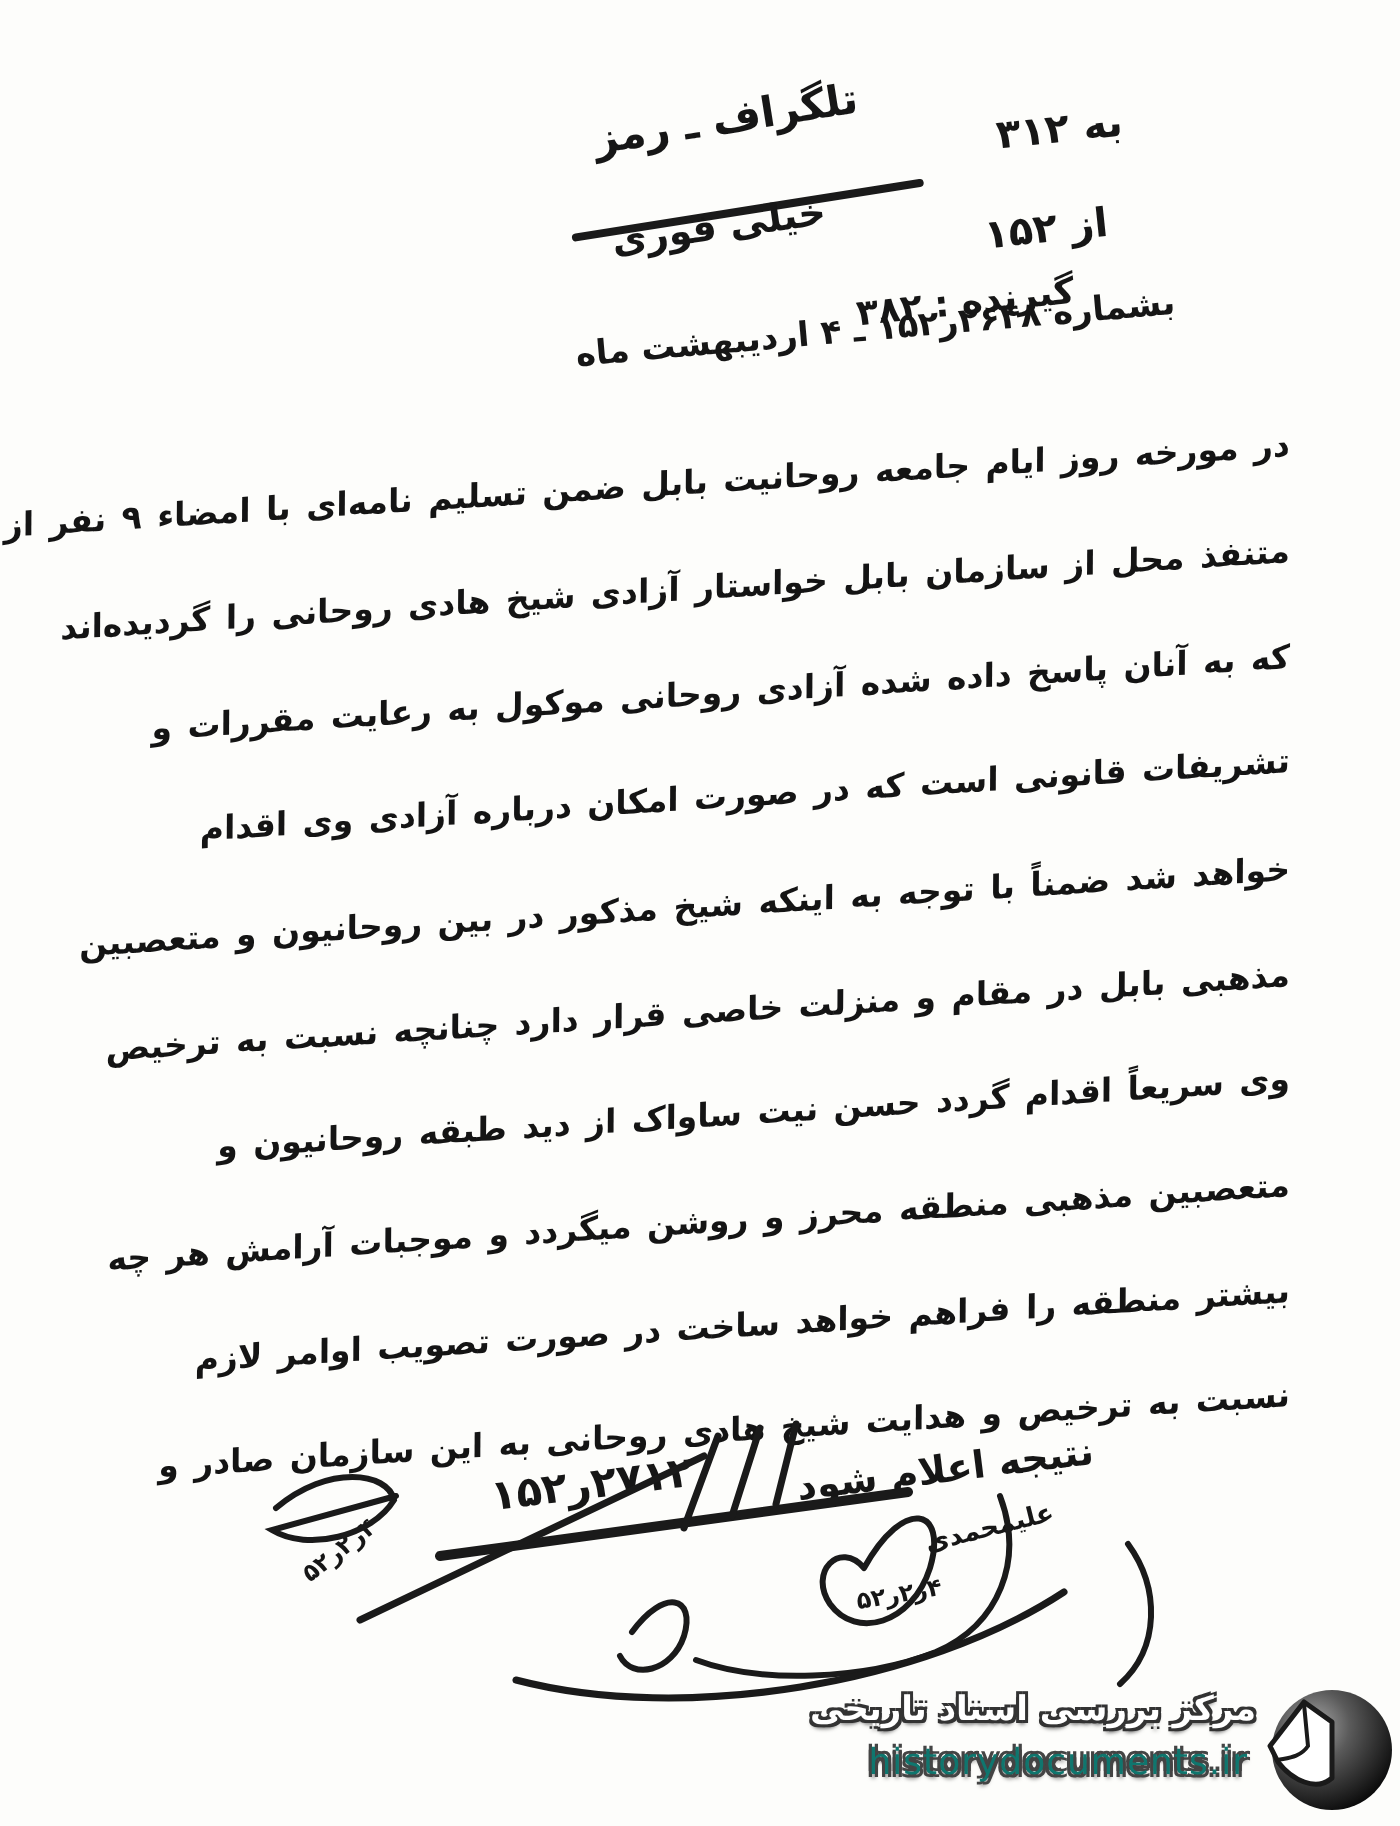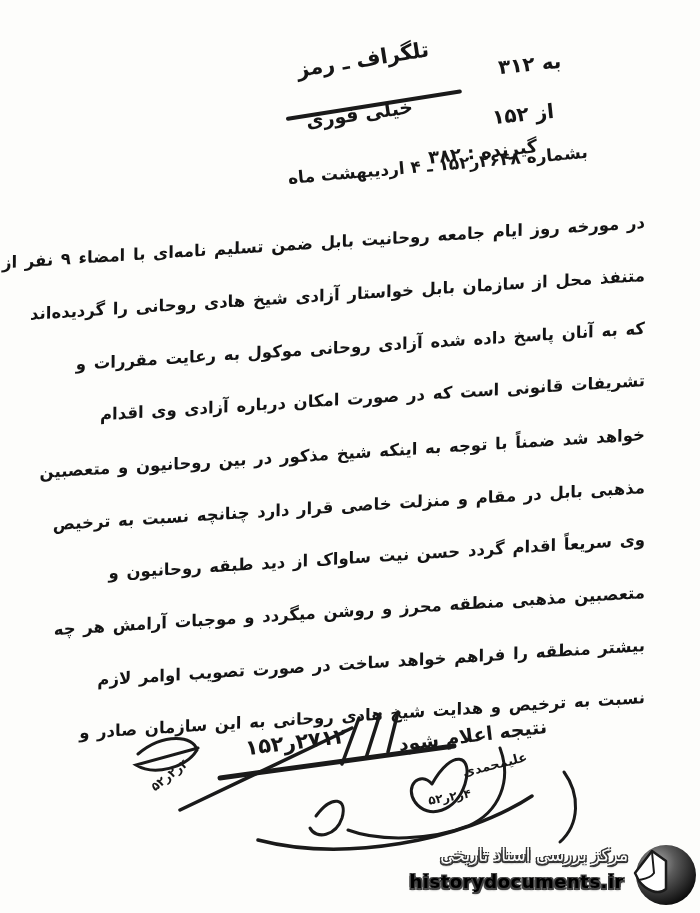--- a/index.html
+++ b/index.html
@@ -42,26 +42,26 @@
   .result-line{position:absolute;left:398px;top:724px;direction:rtl;white-space:nowrap;font-size:19px;font-weight:bold;transform:rotate(-7deg);}
   .ref-number{position:absolute;left:245px;top:730px;direction:rtl;white-space:nowrap;font-size:21px;font-weight:bold;transform:rotate(-7deg);letter-spacing:1px;}
   .sig-name{position:absolute;left:462px;top:757px;direction:rtl;font-size:13px;font-weight:bold;transform:rotate(-14deg);white-space:nowrap;}
   .sig-date-a{position:absolute;left:428px;top:790px;direction:rtl;font-size:12px;font-weight:bold;transform:rotate(-10deg);white-space:nowrap;}
   .sig-date-b{position:absolute;left:148px;top:768px;direction:rtl;font-size:12px;font-weight:bold;transform:rotate(-38deg);white-space:nowrap;}
   .sig-svg{position:absolute;left:80px;top:690px;}
   
   .watermark{position:absolute;right:0;bottom:2px;width:290px;height:72px;}
   .wm-fa{
     position:absolute;right:72px;top:6px;direction:rtl;white-space:nowrap;
-    font-size:17px;font-weight:normal;color:#fff;
+    font-size:17px;font-weight:bold;color:#fff;
     text-shadow:-1.5px -1.5px 0 #333,1.5px -1.5px 0 #333,-1.5px 1.5px 0 #333,1.5px 1.5px 0 #333,0 2px 2px #555;
   }
   .wm-en{
     position:absolute;right:76px;top:32px;white-space:nowrap;
-    font-size:18px;font-weight:bold;color:#000000;letter-spacing:.5px;
+    font-size:18px;font-weight:normal;color:#0f766e;letter-spacing:.5px;
     text-shadow:-1.5px -1.5px 0 #444,1.5px -1.5px 0 #444,-1.5px 1.5px 0 #444,1.5px 1.5px 0 #444,0 2px 2px #666;
   }
   .wm-logo{position:absolute;right:2px;top:0px;}
 </style>
 </head>
 <body>
 
 <div class="page">
 
   <div class="hdr-item ink doc-type">تلگراف ـ رمز</div>

